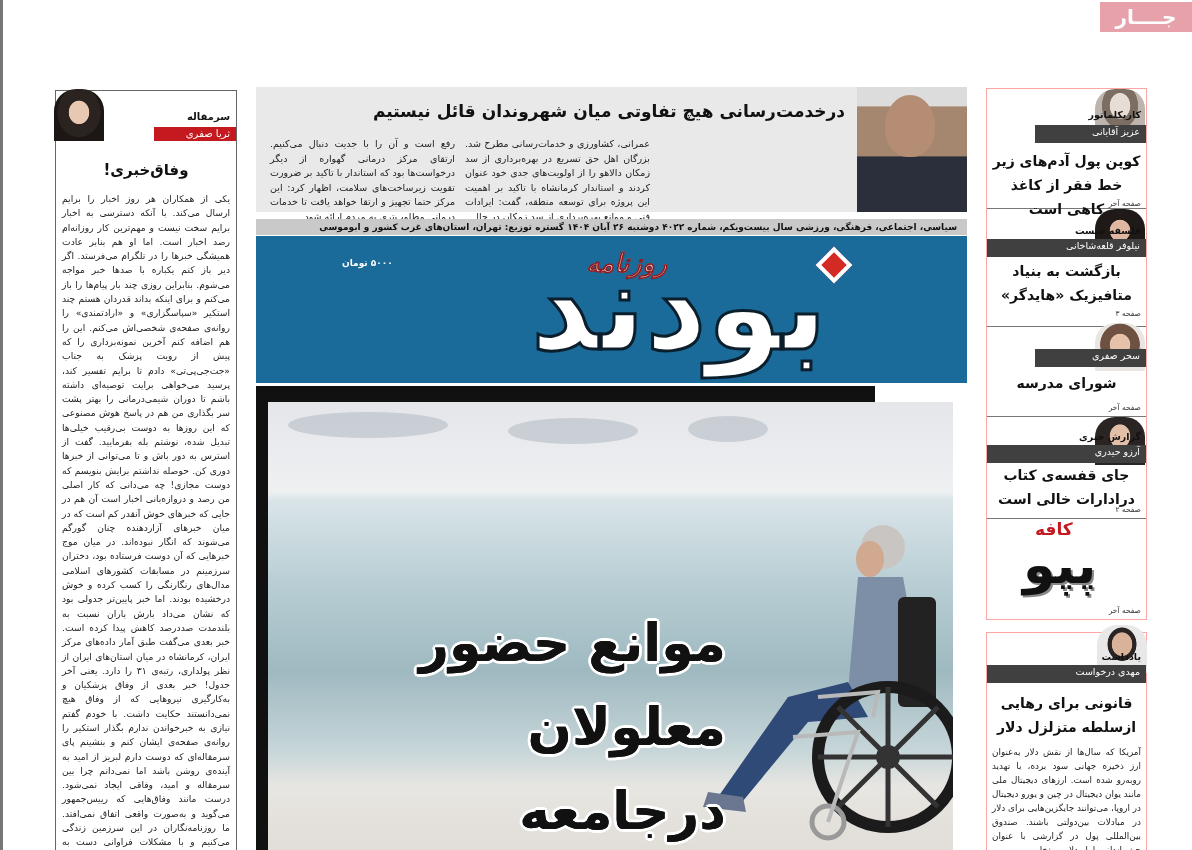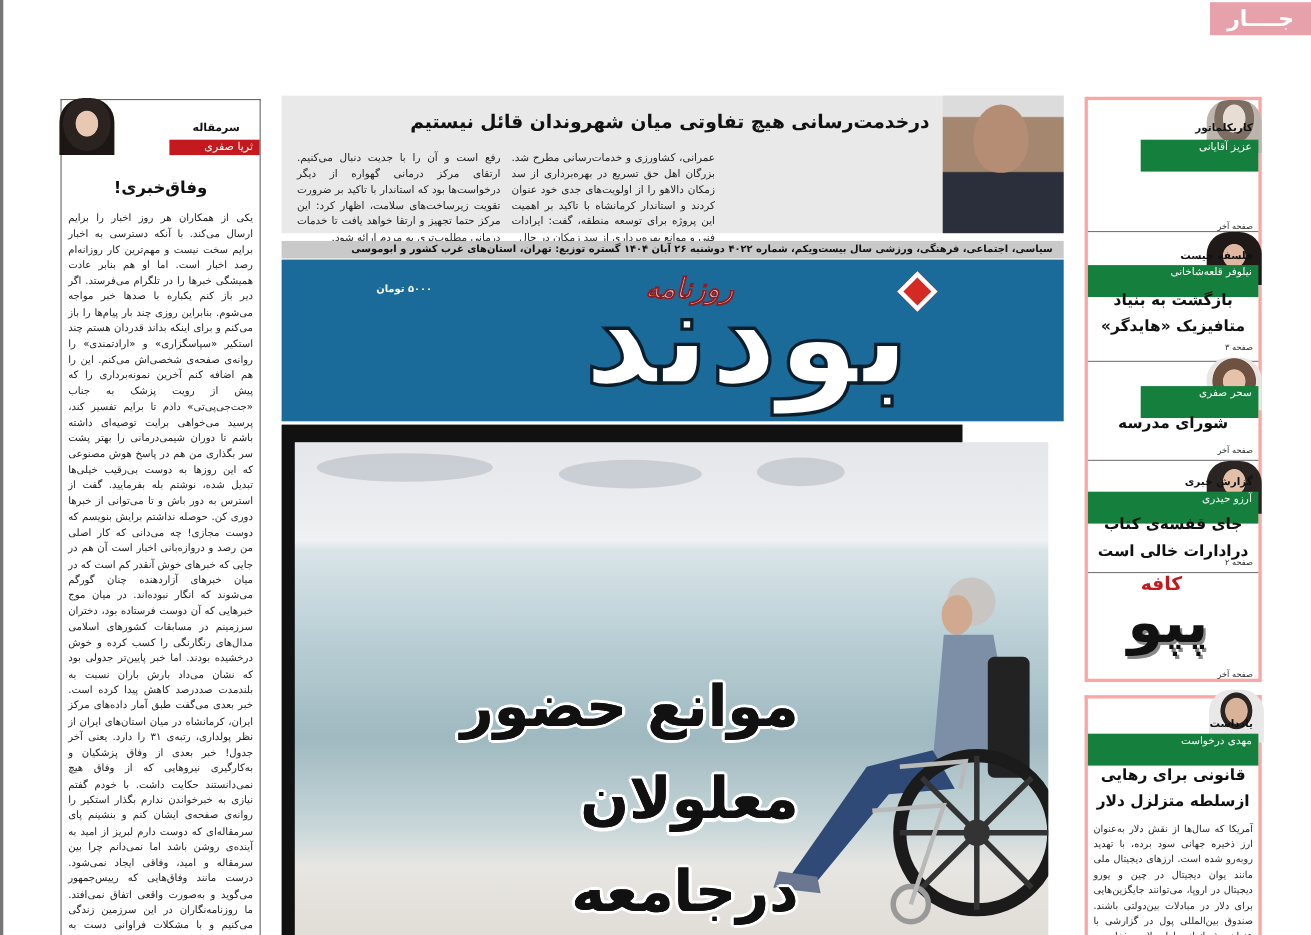--- a/index.html
+++ b/index.html
@@ -6,21 +6,21 @@
   html, body { width: 1192px; height: 850px; overflow: hidden; background: #ffffff; }
   body { position: relative; font-family: "DejaVu Sans", sans-serif; direction: rtl; color: #111; }
   .left-rule { position: absolute; left: 0; top: 0; width: 3px; height: 850px; background: #777; }
 
   
   .site-badge { position: absolute; left: 1100px; top: 2px; width: 92px; height: 30px; background: #e6a1ab; color: #fff; font-weight: bold; font-size: 20px; text-align: center; line-height: 30px; letter-spacing: 3px; }
 
   
   .editorial { position: absolute; left: 55px; top: 90px; width: 182px; height: 760px; border: 1px solid #666; border-bottom: none; background: #fff; }
   .editorial .photo { position: absolute; left: -2px; top: -2px; width: 50px; height: 52px; background: radial-gradient(ellipse at 50% 45%, #e8c7b3 0 28%, #2b2320 30% 60%, #1c1715 62%); border-radius: 22px 22px 0 0; }
-  .editorial .kicker { position: absolute; right: 18px; top: 20px; font-size: 10px; font-weight: bold; text-align: right; }
+  .editorial .kicker { position: absolute; right: 6px; top: 20px; font-size: 10px; font-weight: bold; text-align: right; }
   .editorial .author-bar { position: absolute; left: 50px; right: 0; top: 36px; height: 14px; background: #c41a1f; color: #fff; font-size: 10px; padding-right: 6px; line-height: 14px; margin-left: 48px; }
   .editorial .title { position: absolute; left: 0; right: 0; top: 70px; text-align: center; font-size: 15px; font-weight: bold; }
   .editorial .body { position: absolute; left: 6px; right: 6px; top: 101px; font-size: 9.2px; line-height: 14.3px; text-align: justify; color: #222; }
 
   
   .top-news { position: absolute; left: 256px; top: 87px; width: 711px; height: 125px; background: #e9e9e9; padding-left: 25px; }
   .top-news .photo { position: absolute; right: 0; top: 0; width: 110px; height: 125px; background: linear-gradient(180deg, #dcdcdc 0 15%, #a5876f 16% 55%, #2a2f3b 56%); }
   .top-news .photo::before { content: ""; position: absolute; left: 28px; top: 8px; width: 50px; height: 62px; border-radius: 50% 50% 45% 45%; background: #b58d75; }
   .top-news .headline { position: absolute; right: 122px; top: 14px; font-size: 17px; font-weight: bold; color: #111; }
   .top-news .col { position: absolute; top: 50px; width: 185px; font-size: 9.5px; line-height: 14.5px; text-align: justify; color: #222; }
@@ -41,27 +41,27 @@
   
   .main-frame { position: absolute; left: 256px; top: 386px; width: 619px; height: 464px; background: #111; }
   .main-photo { position: absolute; left: 12px; top: 16px; width: 685px; height: 448px; overflow: hidden;
     background: linear-gradient(180deg, #e4e6ea 0%, #eef0f2 20%, #d9e4e8 22%, #b9cfd5 40%, #9fb9c0 60%, #c7d6d9 78%, #e8e6e2 86%, #e1ddd7 100%); }
   .main-photo .cloud { position: absolute; top: 10px; height: 26px; background: #bcc3cb; border-radius: 50%; opacity: .7; }
   .main-photo .man { position: absolute; left: 430px; top: 105px; width: 270px; height: 345px; }
   .main-headline { position: absolute; left: 30px; top: 215px; width: 440px; text-align: right; font-size: 52px; font-weight: bold; line-height: 84px; color: #111; paint-order: stroke fill; -webkit-text-stroke: 10px #fff; }
   .main-headline span { display: block; -webkit-text-stroke: 0; text-shadow: 0 0 0 #111, 2px 2px 0 #fff, -2px -2px 0 #fff, 2px -2px 0 #fff, -2px 2px 0 #fff, 3px 0 0 #fff, -3px 0 0 #fff, 0 3px 0 #fff, 0 -3px 0 #fff; }
 
   
-  .right-box { position: absolute; left: 986px; width: 161px; border: 3px solid #fca5a5; background: #fff; }
+  .right-box { position: absolute; left: 986px; width: 161px; border: 1px solid #fca5a5; background: #fff; }
   .right-box1 { top: 88px; height: 532px; }
   .right-box2 { top: 632px; height: 218px; border-bottom: none; }
   .card { position: absolute; left: 0; right: 0; border-bottom: 1px solid #777; }
   .card .photo { position: absolute; left: 108px; width: 50px; height: 48px; border-radius: 20px 20px 0 0; }
   .card .kicker { position: absolute; right: 5px; font-size: 9.5px; font-weight: bold; }
-  .card .author { position: absolute; right: 0; left: 0; height: 29px; background: #15803d; color: #fff; font-size: 9.5px; line-height: 14px; padding-right: 6px; }
+  .card .author { position: absolute; right: 0; left: 0; height: 18px; background: #404040; color: #fff; font-size: 9.5px; line-height: 14px; padding-right: 6px; }
   .card .headline { position: absolute; left: 4px; right: 4px; text-align: center; font-size: 14px; font-weight: bold; line-height: 24px; }
   .card .page { position: absolute; right: 5px; font-size: 7.5px; color: #333; }
   .cafe { position: absolute; left: 0; right: 0; top: 430px; height: 102px; }
   .cafe .small { position: absolute; left: 48px; top: 0; font-size: 17px; font-weight: bold; color: #c41a1f; }
   .cafe .big { position: absolute; left: 36px; top: 16px; font-size: 52px; font-weight: bold; color: #111; line-height: 60px; text-shadow: 2px 2px 0 #888; }
   .cafe .page { position: absolute; right: 5px; bottom: 6px; font-size: 7.5px; color: #333; }
 
   .note-body { position: absolute; left: 5px; right: 5px; top: 112px; font-size: 8.8px; line-height: 14px; text-align: justify; color: #222; }
 </style>
 </head>
@@ -119,20 +119,21 @@
     <span>درجامعه</span>
 
   </div>
 </div>
 
 <div class="right-box right-box1">
   <div class="card" style="top:0;height:120px;">
     <div class="photo" style="top:0;background:radial-gradient(ellipse at 50% 35%,#e8ddd5 0 28%,#7d6e63 30% 50%,#bcb4ad 52%);"></div>
     <div class="kicker" style="top:20px;">کاریکلماتور</div>
     <div class="author" style="top:36px;right:0;left:48px;">عزیز آقایانی</div>
+    <div class="headline" style="top:60px;">کوپن پول آدم‌های زیر خط فقر از کاغذ کاهی است</div>
     <div class="page" style="top:110px;">صفحه آخر</div>
   </div>
   <div class="card" style="top:120px;height:118px;">
     <div class="photo" style="top:0;background:radial-gradient(ellipse at 50% 45%,#e0b8a2 0 28%,#1f1a18 30%);"></div>
     <div class="kicker" style="top:16px;">فلسفه چیست</div>
     <div class="author" style="top:30px;left:0;">نیلوفر قلعه‌شاخانی</div>
     <div class="headline" style="top:50px;">بازگشت به بنیاد متافیزیک «هایدگر»</div>
     <div class="page" style="top:100px;">صفحه ۳</div>
   </div>
   <div class="card" style="top:238px;height:90px;">

